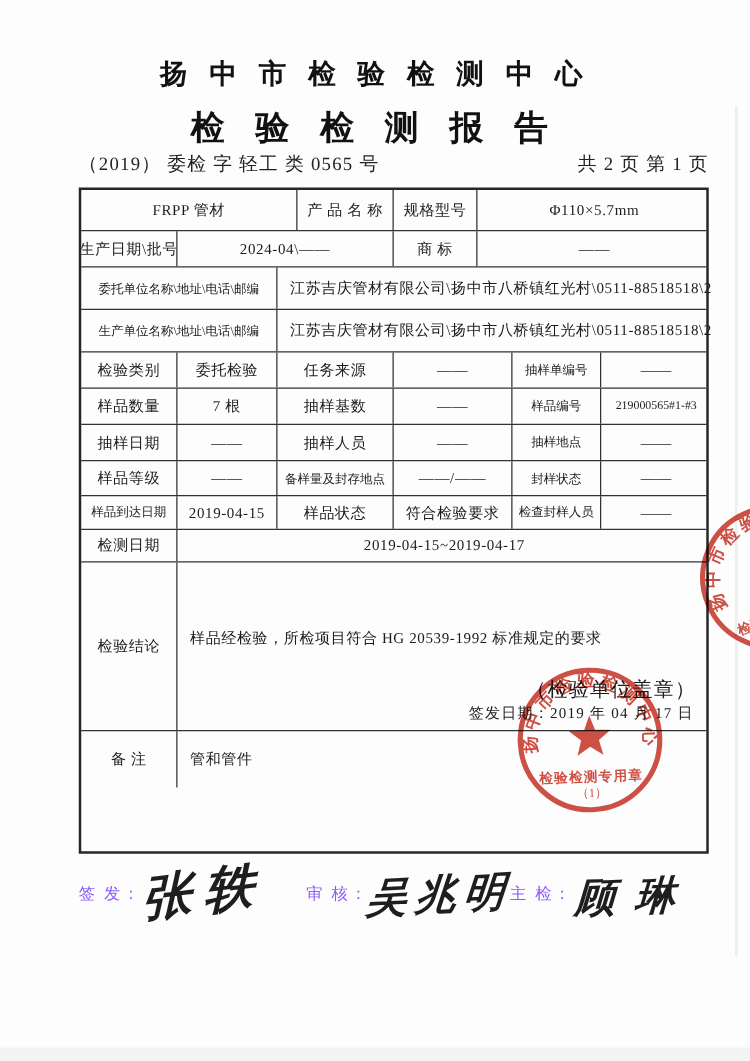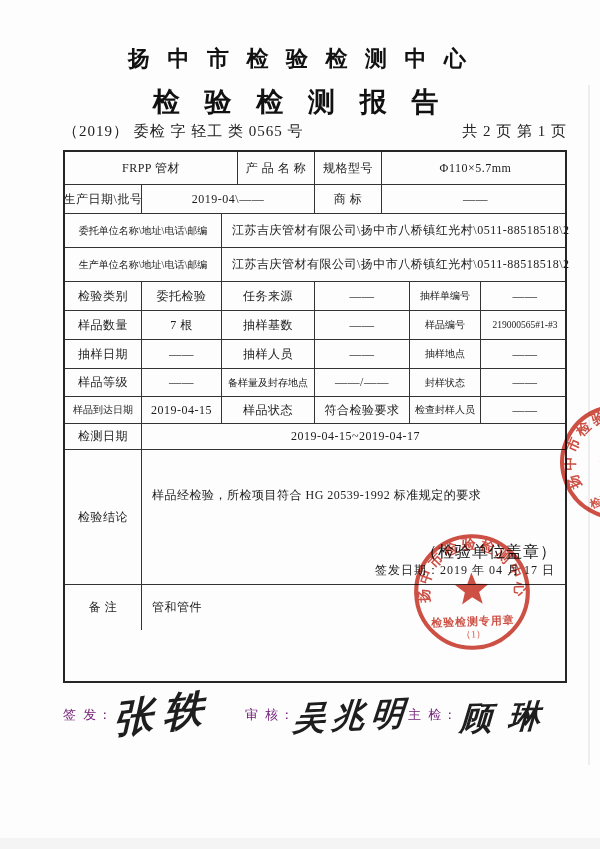--- a/index.html
+++ b/index.html
@@ -47,33 +47,33 @@
   .h33{height:33px}.h29{height:29px}.h34{height:34px}.h28{height:28px}
   .h27{height:27px}.h26{height:26px}.h55{height:55px}.h135{height:135px}.h45{height:45px}
   
   .w77{flex:0 0 77px}.w173{flex:0 0 173px}.w67{flex:0 0 67px}.w187{flex:0 0 187px}
   .w157{flex:0 0 157px}.w347{flex:0 0 347px}
   .w80{flex:0 0 80px}.w93{flex:0 0 93px}.w95{flex:0 0 95px}.w71{flex:0 0 71px}.w88{flex:0 0 88px}
   .w427{flex:0 0 427px}
   
   .conclusion-cell { position:relative; display:block; }
   .conclusion-text {
-    position:absolute; left:10px; top:37px; font-size:12px;
+    position:absolute; left:10px; top:52px; font-size:12px;
     letter-spacing:0.5px; white-space:nowrap;
   }
   .seal-note {
     position:absolute; right:12px; top:92px; font-size:16px; letter-spacing:1px;
   }
   .issue-line {
     position:absolute; right:14px; top:112px; font-size:12px;
     display:flex; letter-spacing:1px;
   }
   
   .sign-row { position:absolute; left:63px; top:690px; width:510px; height:75px; }
-  .sig-label { position:absolute; font-size:13px; letter-spacing:2px; color:#701a75; }
+  .sig-label { position:absolute; font-size:13px; letter-spacing:2px; color:#8b5cf6; }
   .sig {
     position:absolute; font-style:italic; font-weight:bold; color:#1e1e1e;
     font-family:"DejaVu Serif","Liberation Serif",serif; white-space:nowrap;
   }
   .sig1 { left:50px; top:-4px; font-size:40px; letter-spacing:10px; transform:rotate(-7deg) skewX(-6deg); }
   .sig2 { left:230px; top:4px; font-size:33px; letter-spacing:6px; transform:rotate(-3deg) skewX(-8deg); }
   .sig3 { left:397px; top:6px; font-size:32px; letter-spacing:16px; transform:rotate(-2deg) skewX(-5deg); }
   .lab1{ left:0; top:16px; } .lab2{ left:182px; top:16px; } .lab3{ left:345px; top:16px; }
   
   .stamp { position:absolute; width:124px; height:124px; opacity:0.88; mix-blend-mode:multiply; pointer-events:none; }
@@ -99,21 +99,21 @@
 
     <div class="row h33">
       <div class="cell w173">FRPP 管材</div>
       <div class="cell w77">产 品 名 称</div>
       <div class="cell w67">规格型号</div>
       <div class="cell w187 end">Φ110×5.7mm</div>
     </div>
 
     <div class="row h29">
       <div class="cell w77">生产日期\批号</div>
-      <div class="cell w173">2019-04\——</div>
+      <div class="cell w173">2024-04\——</div>
       <div class="cell w67">商    标</div>
       <div class="cell w187 end">——</div>
     </div>
 
     <div class="row h34">
       <div class="cell w157 tight">委托单位名称\地址\电话\邮编</div>
       <div class="cell w347 end left">江苏吉庆管材有限公司\扬中市八桥镇红光村\0511-88518518\212217</div>
     </div>
 
     <div class="row h34">

